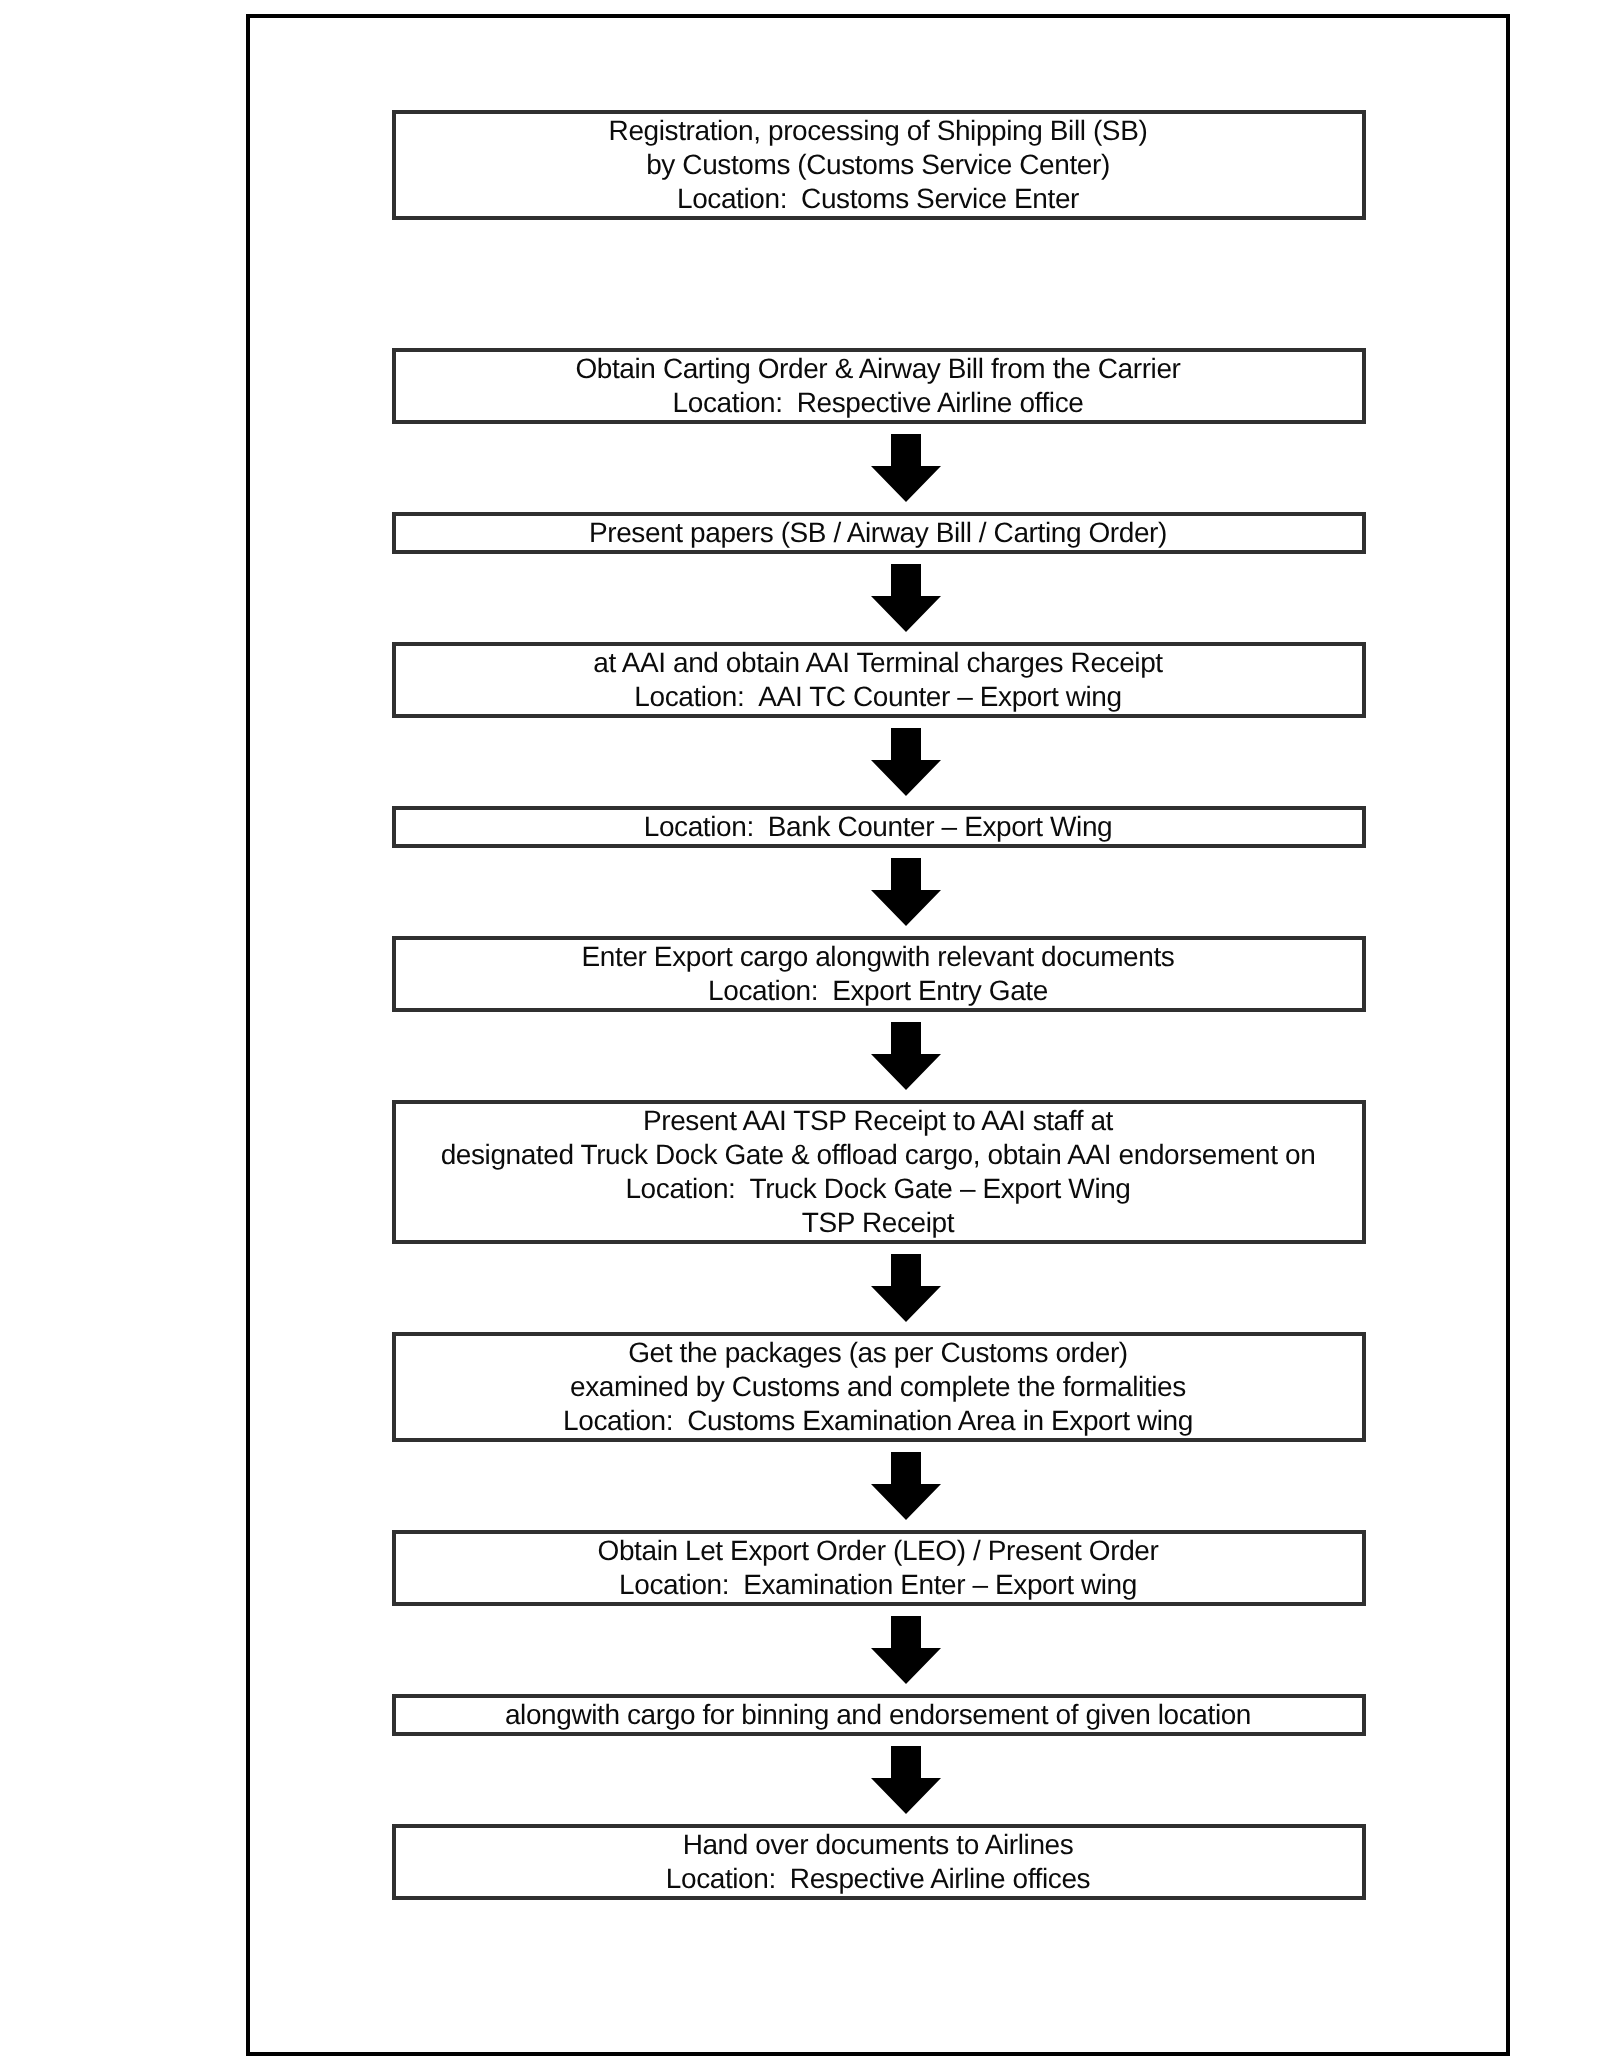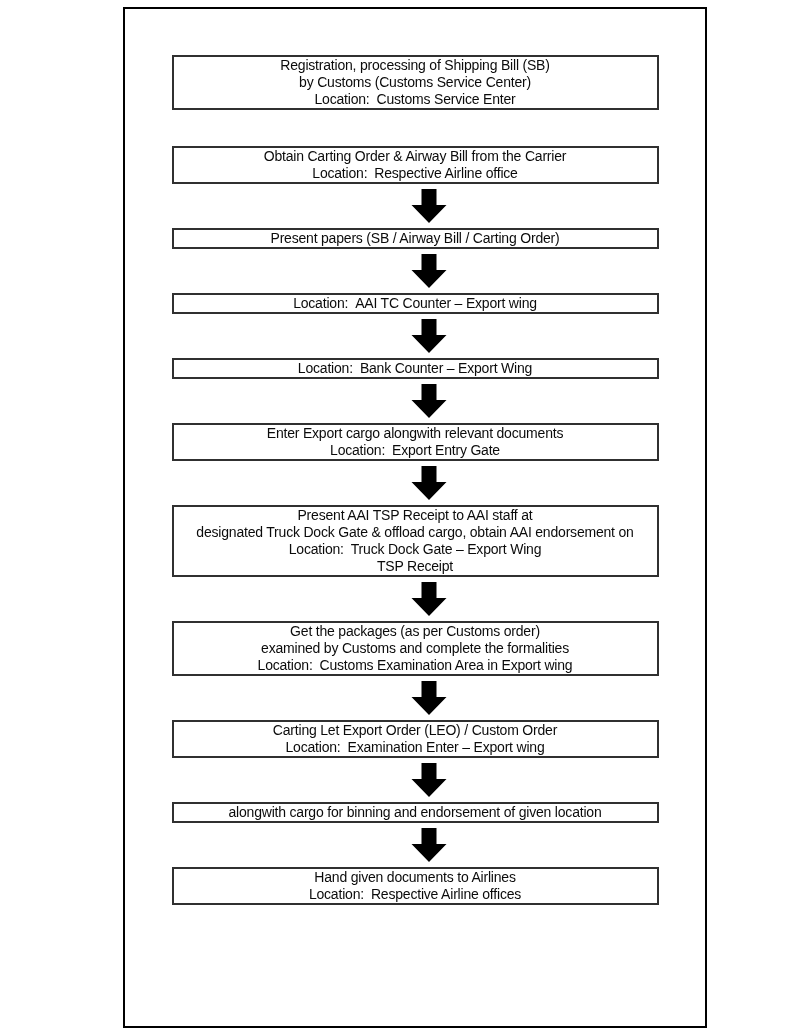--- a/index.html
+++ b/index.html
@@ -5,36 +5,36 @@
   * { margin: 0; padding: 0; box-sizing: border-box; }
   html, body {
     width: 800px; height: 1035px;
     background: #ffffff;
     font-family: "Liberation Sans", sans-serif;
     color: #0b0b0b;
   }
   .frame {
     position: absolute;
     left: 123px; top: 7px;
-    width: 584px; height: 1021px;
+    width: 632px; height: 1021px;
     border: 2px solid #000000;
     background: #ffffff;
   }
   .steps {
     padding-top: 46px;
     display: flex;
     flex-direction: column;
     align-items: center;
   }
   .step {
     display: flex;
     flex-direction: column;
     align-items: center;
   }
-  .step.no-arrow-gap { margin-top: 36px; }
+  .step.no-arrow-gap { margin-top: 64px; }
   .step.first { margin-top: 0; }
   .arrow-wrap {
     height: 34px;
     margin: 5px 0;
     transform: translateX(14px);
     line-height: 0;
   }
   .box {
     width: 487px;
     border: 2px solid #303030;
@@ -81,20 +81,21 @@
         </div>
   </div>
 
   <div class="step">
     <div class="arrow-wrap">
       <svg width="36" height="34" viewBox="0 0 36 34" aria-hidden="true">
         <path d="M10.5 0 H25.5 V16 H35.5 L18 34 L0.5 16 H10.5 Z" fill="#000000"></path>
       </svg>
     </div>
     <div class="box">
+          <div class="line">at AAI and obtain AAI Terminal charges Receipt</div>
           <div class="line"><span class="loc-label">Location:</span><span class="loc-value">AAI TC Counter – Export wing</span></div>
         </div>
   </div>
 
   <div class="step">
     <div class="arrow-wrap">
       <svg width="36" height="34" viewBox="0 0 36 34" aria-hidden="true">
         <path d="M10.5 0 H25.5 V16 H35.5 L18 34 L0.5 16 H10.5 Z" fill="#000000"></path>
       </svg>
     </div>
@@ -142,21 +143,21 @@
         </div>
   </div>
 
   <div class="step">
     <div class="arrow-wrap">
       <svg width="36" height="34" viewBox="0 0 36 34" aria-hidden="true">
         <path d="M10.5 0 H25.5 V16 H35.5 L18 34 L0.5 16 H10.5 Z" fill="#000000"></path>
       </svg>
     </div>
     <div class="box">
-          <div class="line">Carting Let Export Order (LEO) / Custom Order</div>
+          <div class="line">Obtain Let Export Order (LEO) / Present Order</div>
           <div class="line"><span class="loc-label">Location:</span><span class="loc-value">Examination Enter – Export wing</span></div>
         </div>
   </div>
 
   <div class="step">
     <div class="arrow-wrap">
       <svg width="36" height="34" viewBox="0 0 36 34" aria-hidden="true">
         <path d="M10.5 0 H25.5 V16 H35.5 L18 34 L0.5 16 H10.5 Z" fill="#000000"></path>
       </svg>
     </div>
@@ -165,18 +166,18 @@
         </div>
   </div>
 
   <div class="step">
     <div class="arrow-wrap">
       <svg width="36" height="34" viewBox="0 0 36 34" aria-hidden="true">
         <path d="M10.5 0 H25.5 V16 H35.5 L18 34 L0.5 16 H10.5 Z" fill="#000000"></path>
       </svg>
     </div>
     <div class="box">
-          <div class="line">Hand given documents to Airlines</div>
+          <div class="line">Hand over documents to Airlines</div>
           <div class="line"><span class="loc-label">Location:</span><span class="loc-value">Respective Airline offices</span></div>
         </div>
   </div>
 </div>
 </div>
 
 </body></html>

